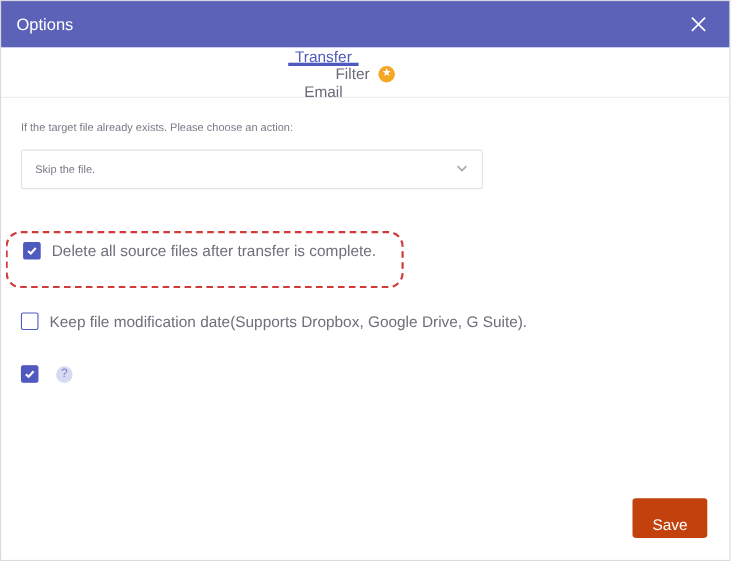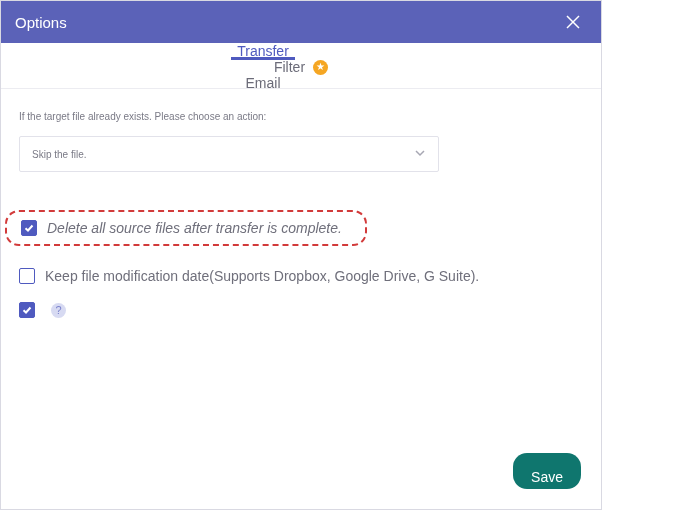--- a/index.html
+++ b/index.html
@@ -1,18 +1,18 @@
 <!DOCTYPE html>
 <html><head>
 <meta charset="utf-8">
 <style>
   * { box-sizing: border-box; margin: 0; padding: 0; }
   html, body { width: 680px; height: 510px; font-family: Arial, Helvetica, sans-serif; }
   .modal {
-    width: 602px; height: 510px; border: 1px solid #d9d9e2; background: #fff;
+    width: 664px; height: 510px; border: 1px solid #d9d9e2; background: #fff;
     display: flex; flex-direction: column;
   }
   .titlebar {
     background: #5b62b8; color: #fff; height: 42px;
     display: flex; align-items: center; justify-content: space-between;
     padding: 0 14px; font-size: 15px;
   }
   .close-btn {
     width: 28px; height: 28px; display: flex; align-items: center; justify-content: center;
     cursor: pointer; color: #fff;
@@ -41,46 +41,46 @@
   .prompt { color: #7a7a86; font-size: 10px; margin-bottom: 14px; }
   .select {
     width: 420px; height: 36px; border: 1px solid #e2e2ea; border-radius: 2px;
     display: flex; align-items: center; justify-content: space-between;
     padding: 0 12px; color: #7a7a86; font-size: 10px; cursor: pointer;
     margin-bottom: 38px;
   }
   .chev { color: #a7a7b3; }
   .option-row {
     display: flex; align-items: center; gap: 10px; color: #6f6f7b;
-    font-size: 14px; margin-bottom: 18px;
+    font-size: 14px; margin-bottom: 32px;
   }
   .checkbox {
     width: 16px; height: 16px; border: 1px solid #4f5abf; border-radius: 2px;
     display: inline-flex; align-items: center; justify-content: center;
     cursor: pointer; flex: none; background: #fff;
   }
   .checkbox.checked { background: #4f5abf; border-color: #4f5abf; }
   .checkbox.checked svg { display: block; }
   .checkbox svg { display: none; }
   .highlight-wrap {
     border: 2px dashed #d23a3a; border-radius: 14px;
     padding: 8px 14px 8px 0; margin-left: -14px; margin-bottom: 22px;
     width: 362px; display: flex; align-items: center;
   }
-  .highlight-wrap .option-row { margin-bottom: 0; padding-left: 14px; font-style: italic; }
+  .highlight-wrap .option-row { margin-bottom: 16px; padding-left: 14px; }
   .help-dot {
     width: 15px; height: 15px; border-radius: 50%; background: #d7daf2;
     color: #7b82cc; font-size: 11px; display: inline-flex;
     align-items: center; justify-content: center; margin-left: 6px;
   }
   .footer {
     display: flex; justify-content: flex-end; padding: 0 20px 20px 20px;
   }
   .save-btn {
-    background: #0f766e; color: #fff; border: none; border-radius: 14px;
+    background: #c2410c; color: #fff; border: none; border-radius: 3px;
     height: 36px; padding: 16px 18px; font-size: 14px; cursor: pointer;
   }
 </style>
 </head>
 <body>
 
 <div class="modal">
 
   <div class="titlebar">
     <span>Options</span>

